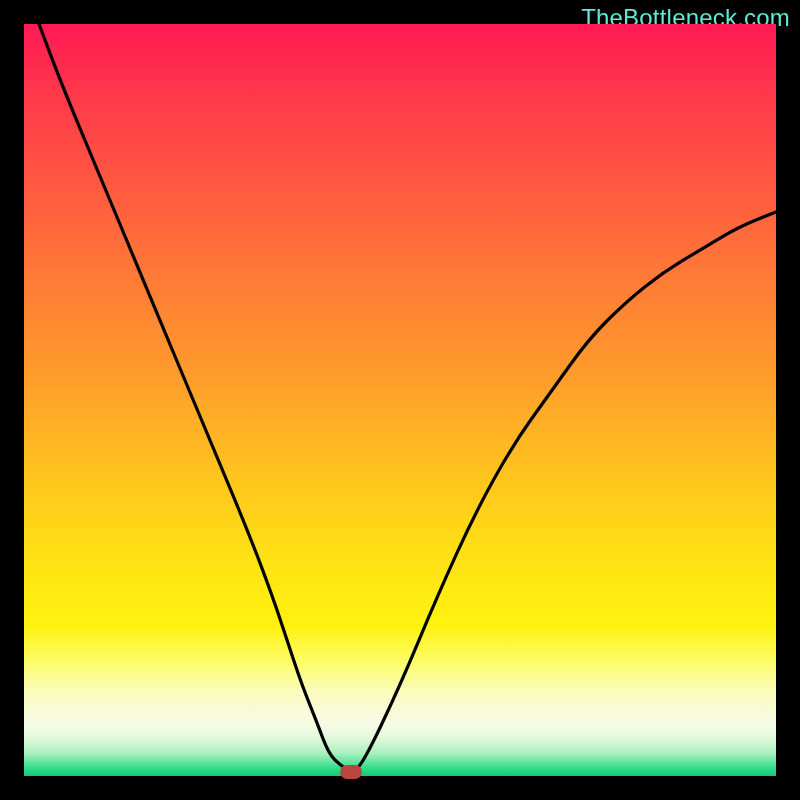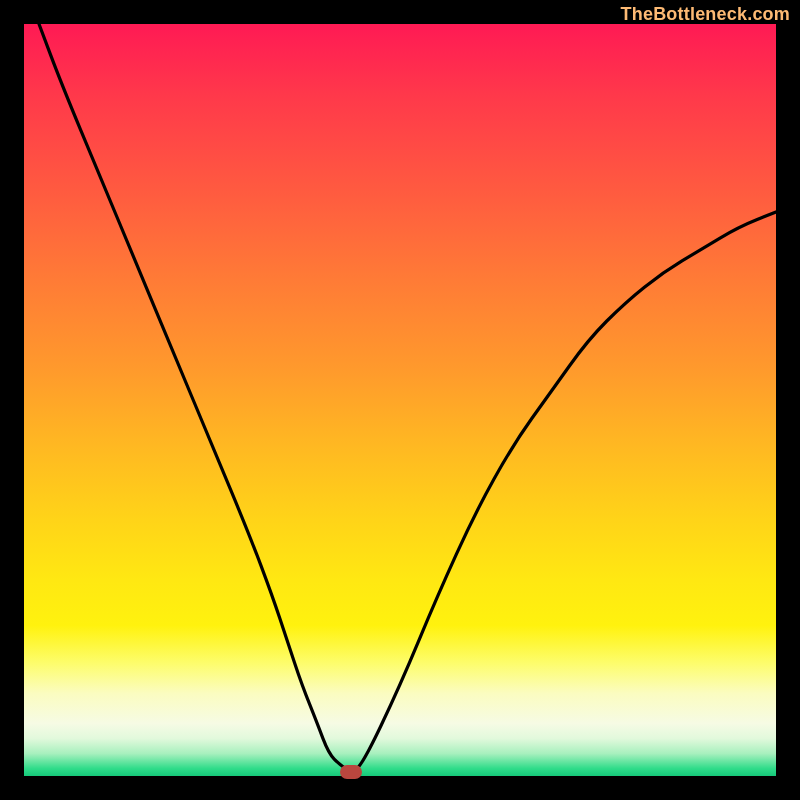--- a/index.html
+++ b/index.html
@@ -43,23 +43,23 @@
       #e2f9dc 95%,
       #a8f0be 97%,
       #2fdc8a 99%,
       #16c97a 100%
     );
   }
   .watermark {
     position: absolute;
     top: 4px;
     right: 10px;
-    color: #fdba74;
-    font-size: 18px;
-    font-weight: 700;
+    color: #5eead4;
+    font-size: 24px;
+    font-weight: 400;
     letter-spacing: 0.2px;
     user-select: none;
   }
   svg.curve {
     position: absolute;
     left: 0;
     top: 0;
     width: 752px;
     height: 752px;
     overflow: visible;

